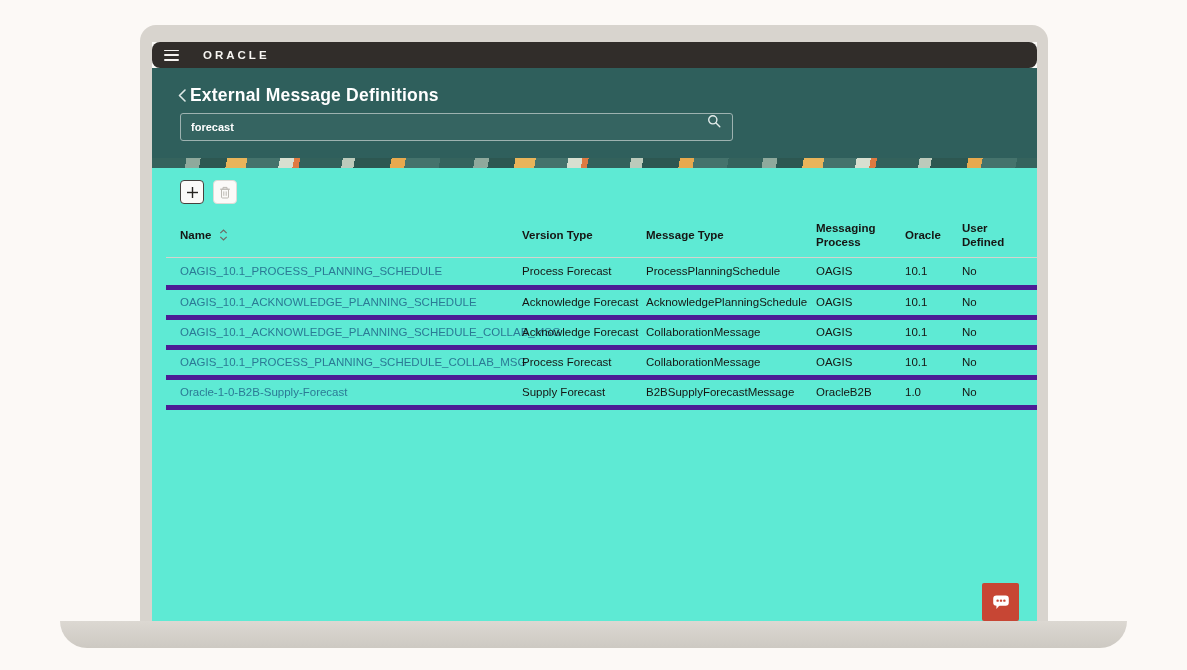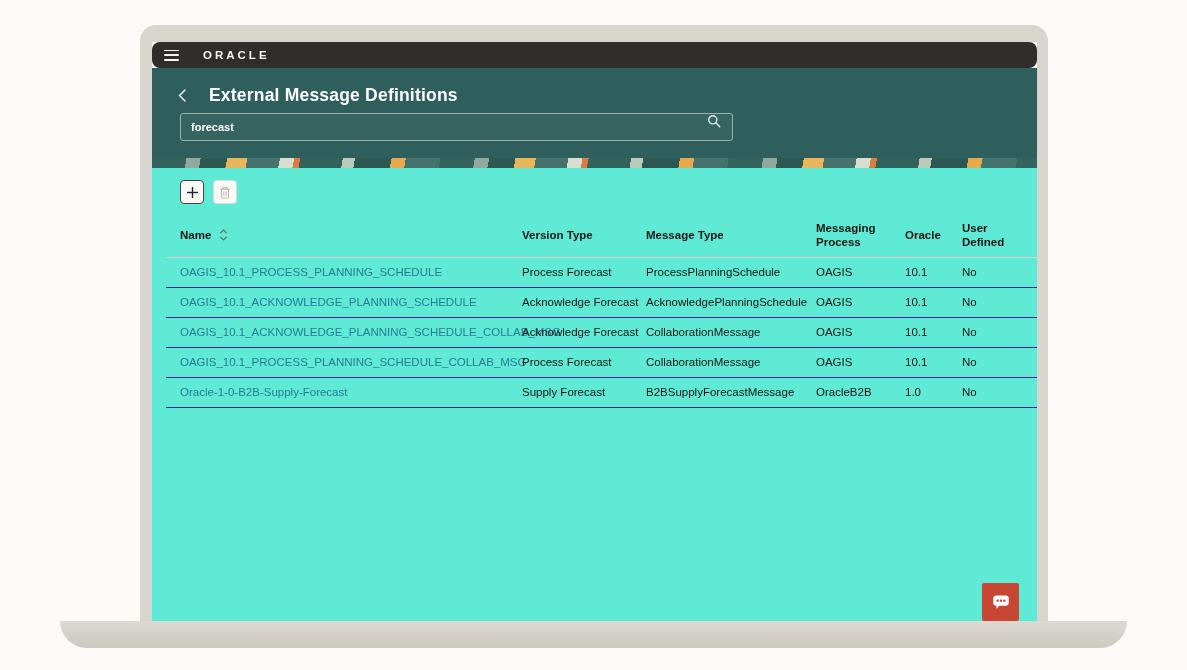--- a/index.html
+++ b/index.html
@@ -42,21 +42,21 @@
   .hamburger i { display: block; height: 1.6px; background: #f5f3f0; border-radius: 1px; }
   .brand {
     color: #f7f5f2; font-size: 11.5px; font-weight: 700;
     letter-spacing: 3px;
   }
   
   .page-header {
     position: relative; height: 90px; background: #2f5f5c;
   }
   .title-row {
-    display: flex; align-items: center; gap: 23px;
+    display: flex; align-items: center; gap: 4px;
     padding: 17px 0 0 26px;
   }
   .back-btn { background: none; border: none; padding: 0; cursor: pointer; display: flex; }
   .page-title {
     color: #ffffff; font-size: 17.5px; font-weight: 800; letter-spacing: 0.2px;
   }
   .search-box {
     position: absolute; left: 28px; top: 45px;
     width: 553px; height: 28px;
     border: 1px solid #9db2b0; border-radius: 3px;
@@ -96,21 +96,21 @@
     font-size: 11.5px; color: #161513;
   }
   table.defs th {
     text-align: left; font-weight: 700; line-height: 1.25;
     padding: 7px 14px 7px 0; vertical-align: middle;
     border-bottom: 1px solid #d6d3cd;
   }
   table.defs th:first-child { padding-left: 14px; }
   .th-flex { display: inline-flex; align-items: center; gap: 8px; }
   table.defs td {
-    height: 30px; border-bottom: 1px solid #4c1d95;
+    height: 30px; border-bottom: 5px solid #4c1d95;
     white-space: nowrap; padding-right: 8px; vertical-align: middle;
   }
   table.defs td:first-child { padding-left: 14px; }
   table.defs a { color: #2b7a95; text-decoration: none; }
   
   .chat-btn {
     position: absolute; left: 830px; top: 541px;
     width: 37px; height: 38px;
     background: #c74634; border: none; border-radius: 2px;
     display: flex; align-items: center; justify-content: center;

